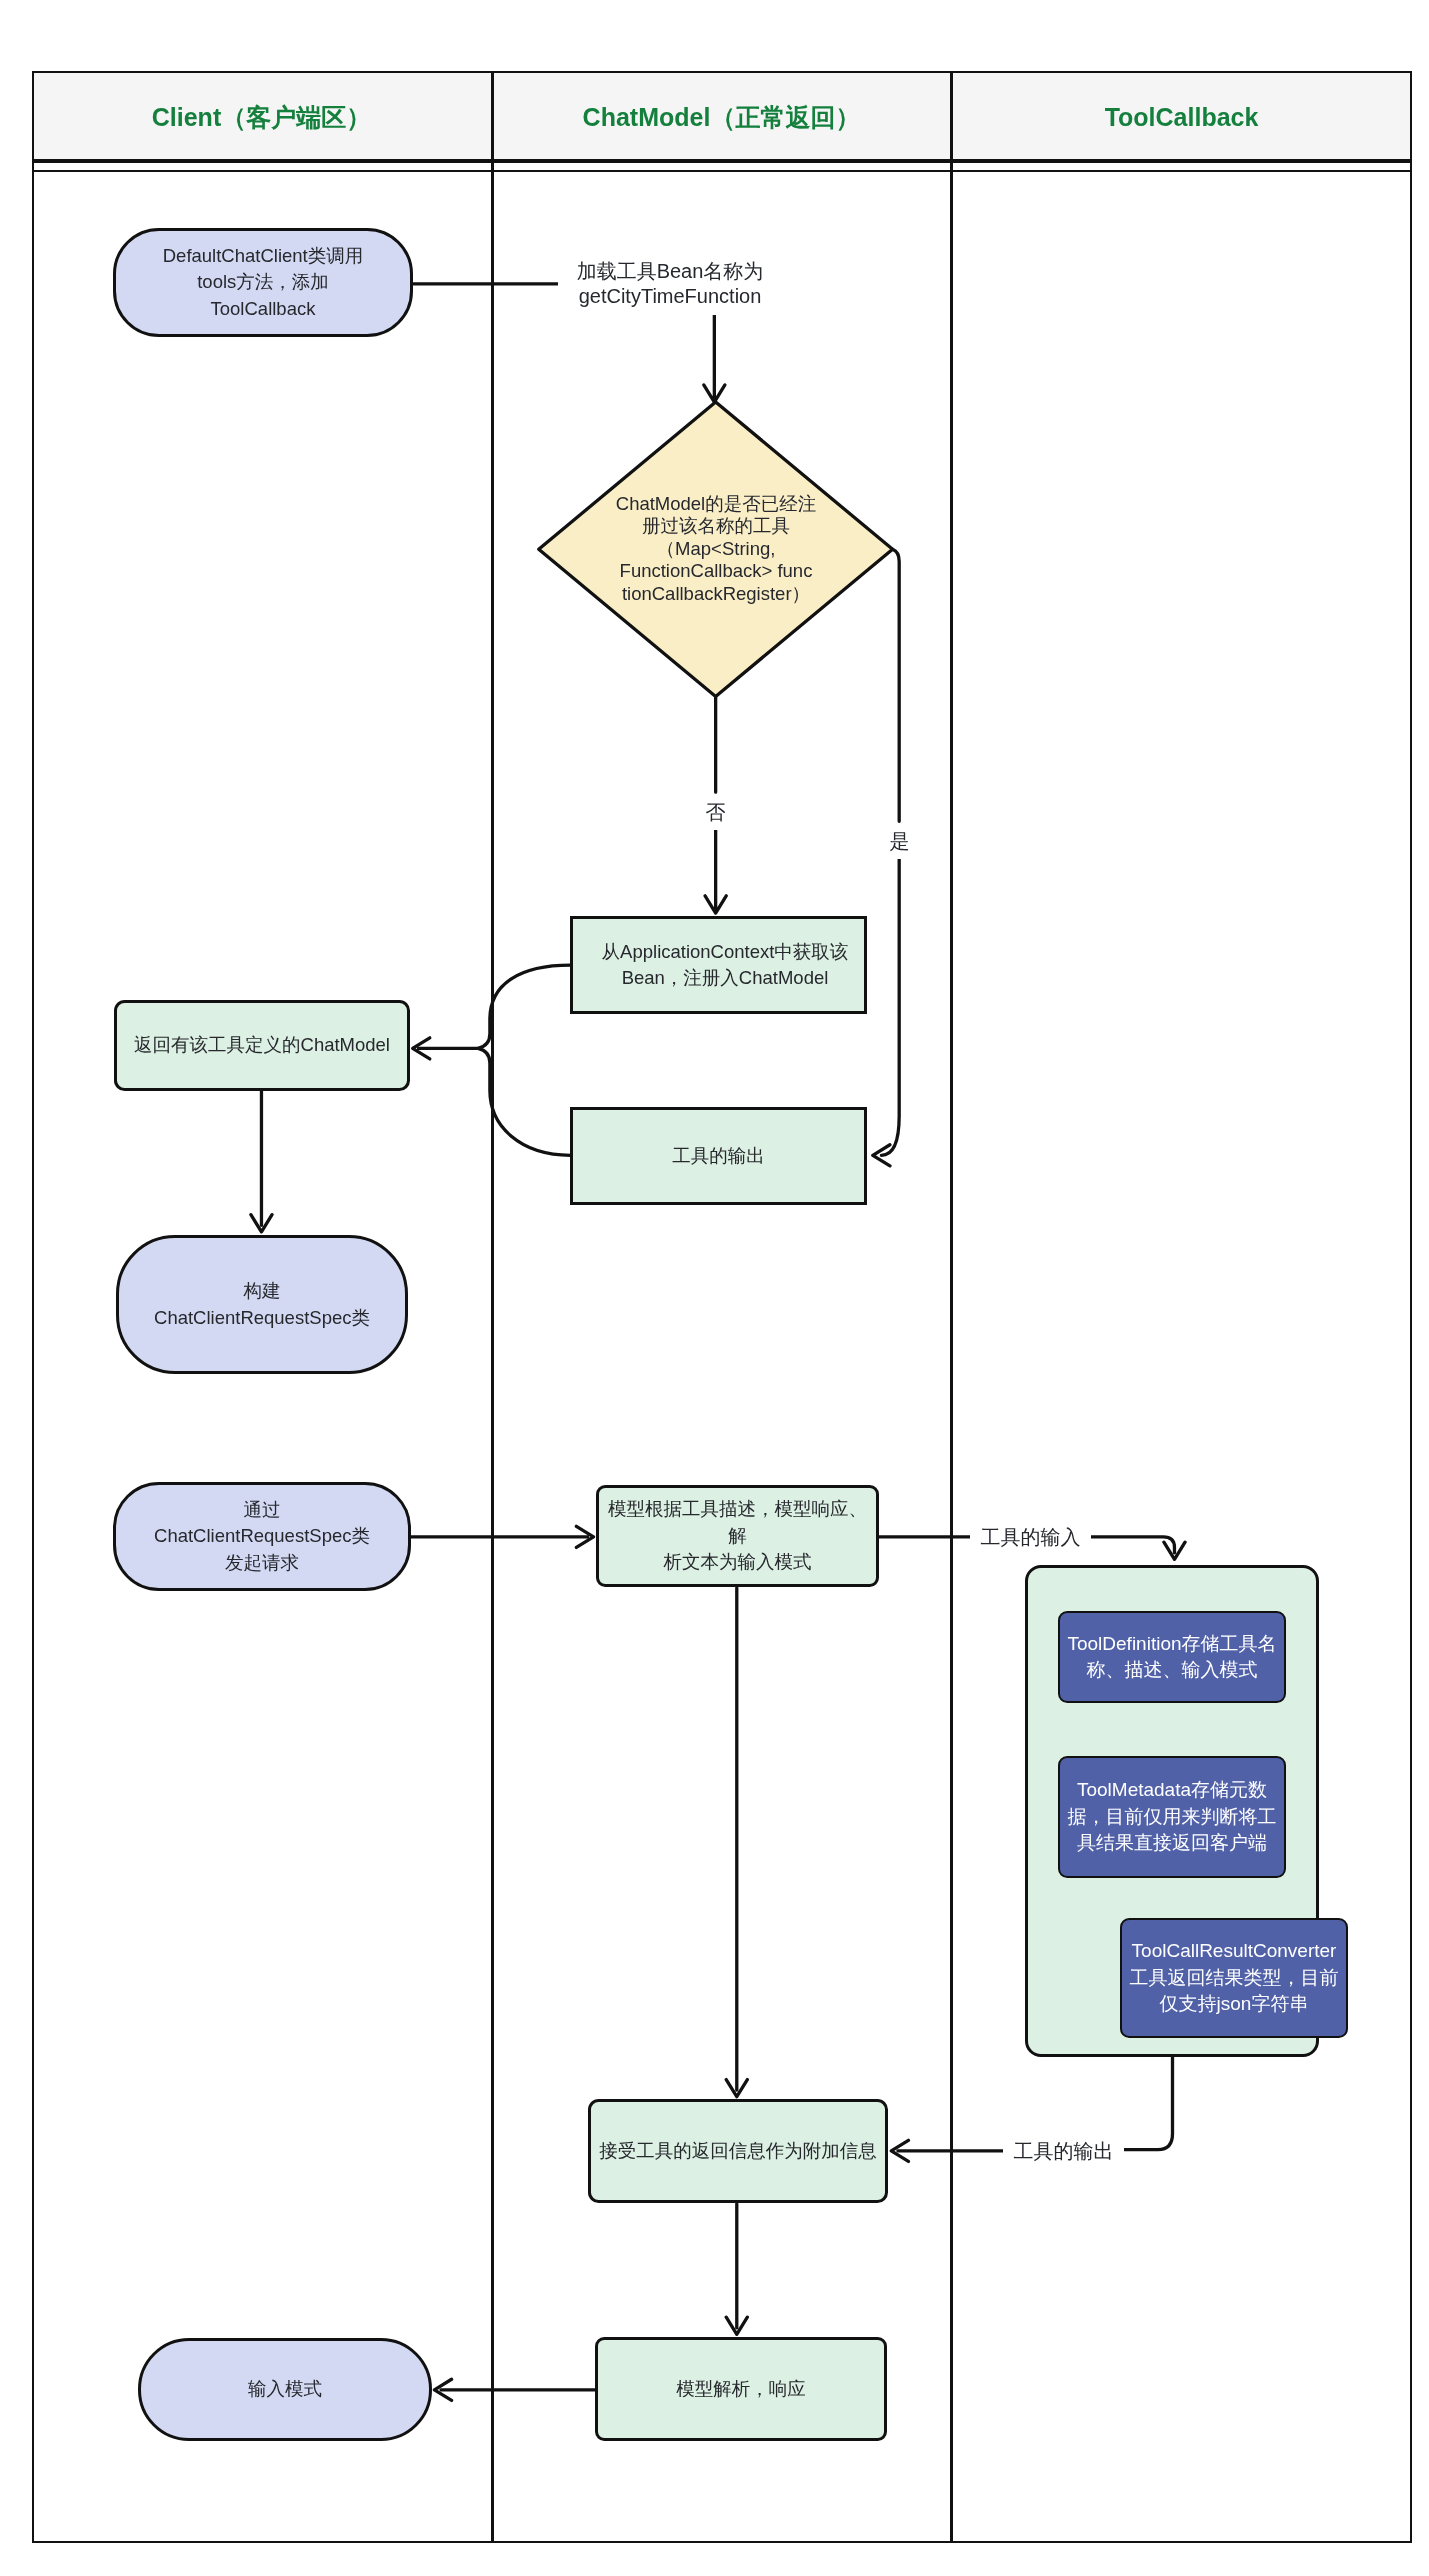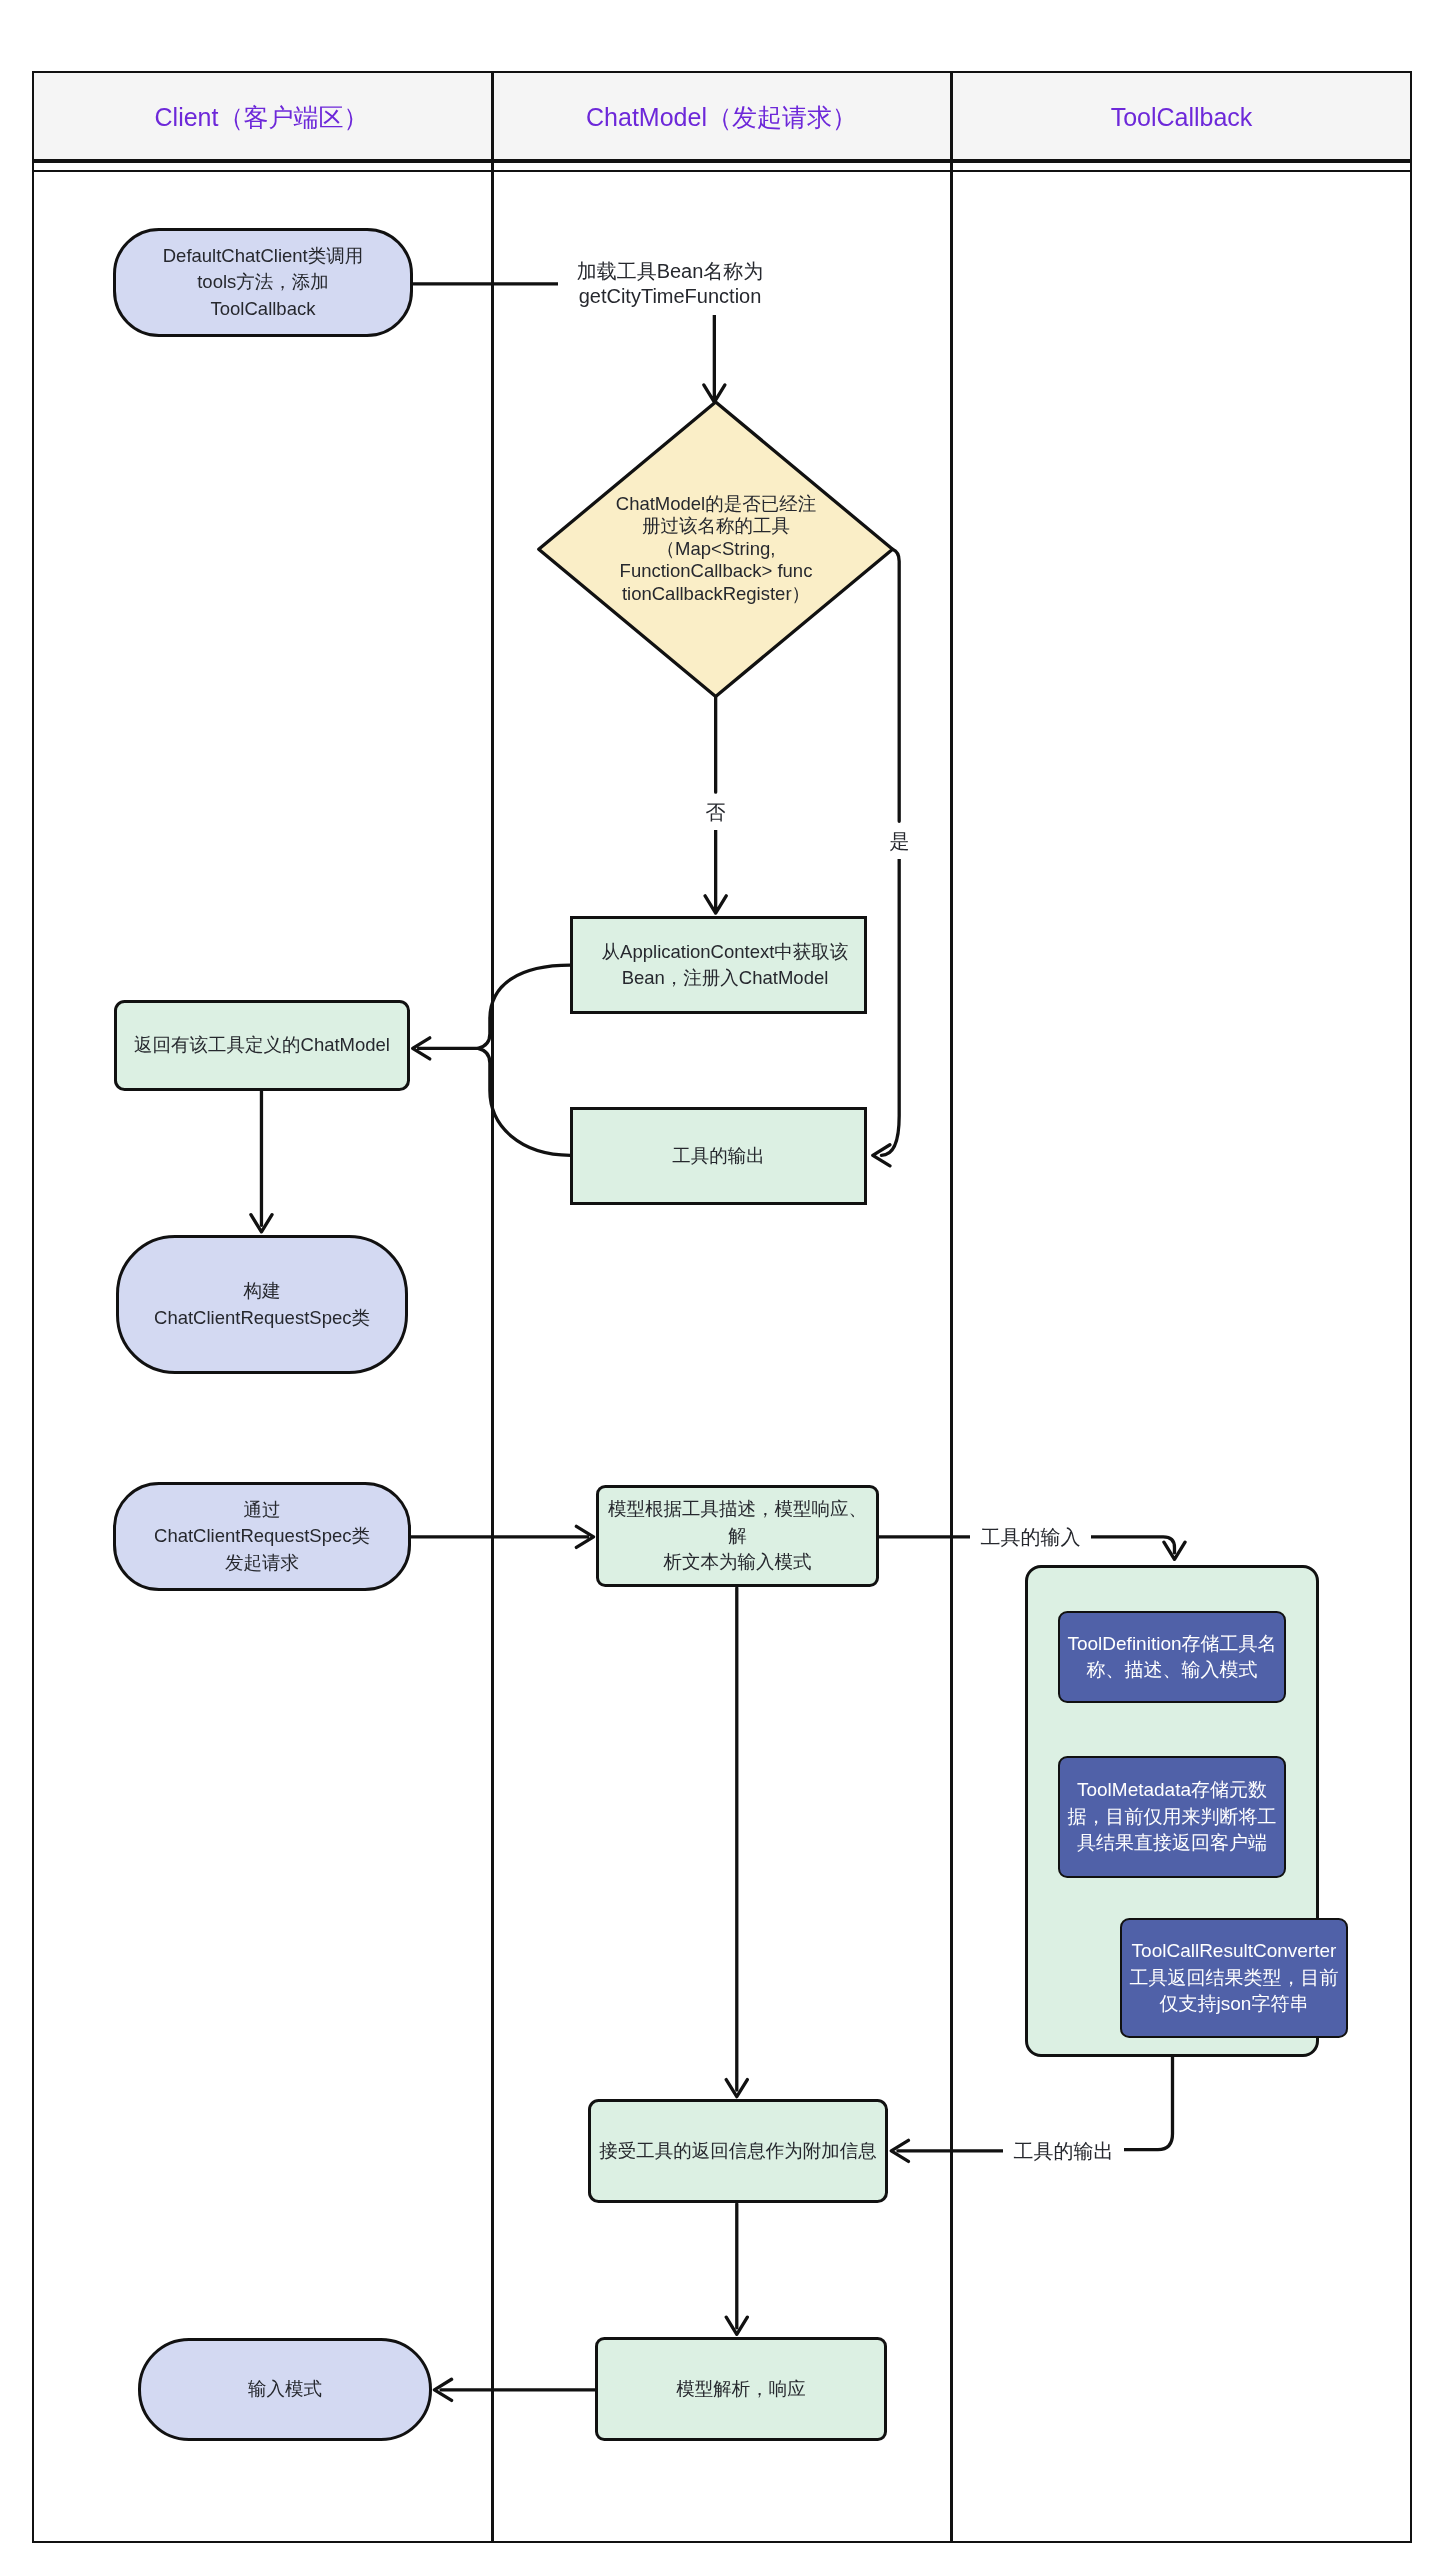--- a/index.html
+++ b/index.html
@@ -20,21 +20,21 @@
   }
   #diagram{position:relative;width:1430px;height:2576px;overflow:hidden;}
   .abs{position:absolute;}
   .center{display:flex;align-items:center;justify-content:center;text-align:center;}
   .pre{white-space:pre-line;}
   
   .pool-border{left:32px;top:71px;width:1380px;height:2472px;border:2.6px solid var(--line);z-index:3;pointer-events:none;}
   .header-row{left:32px;top:71px;width:1380px;height:92px;background:var(--lane-header-bg);border-bottom:4px solid var(--line);z-index:2;}
   .header-underline{left:32px;top:170px;width:1380px;height:2px;background:var(--line);z-index:2;}
   .lane-divider{top:71px;width:2.6px;height:2472px;background:var(--line);z-index:2;}
-  .lane-title{top:74px;height:86px;font-size:25px;color:#6d28d9;z-index:4;}
+  .lane-title{top:74px;height:86px;font-size:25px;color:#15803d;z-index:4;font-weight:bold;}
   
   svg.connectors{left:0;top:0;z-index:1;}
   svg.connectors path, svg.connectors polyline{fill:none;stroke:var(--line);stroke-width:5;stroke-linecap:round;stroke-linejoin:round;}
   svg.connectors polygon{fill:var(--decision-fill);stroke:var(--line);stroke-width:5;stroke-linejoin:round;}
   
   .node{z-index:2;font-size:18.5px;line-height:26.4px;}
   .stadium{background:var(--stadium-fill);border:3.3px solid var(--line);}
   .process{background:var(--process-fill);border:3.3px solid var(--line);}
   .rounded-sm{border-radius:9.2px;}
   .rounded-md{border-radius:10.6px;}
@@ -68,21 +68,21 @@
     <path d="M1776,3115 V3232 Q1776,3256 1754,3256 H1700 M1528,3258 H1360 M1376,3242 L1350,3258 L1376,3274"></path>
   </svg>
 
   <div class="abs header-row"></div>
   <div class="abs header-underline"></div>
   <div class="abs pool-border"></div>
   <div class="abs lane-divider" style="left:491px;"></div>
   <div class="abs lane-divider" style="left:950px;"></div>
 
   <div class="abs center lane-title" style="left:32px;width:459px;">Client（客户端区）</div>
-  <div class="abs center lane-title" style="left:492px;width:459px;">ChatModel（发起请求）</div>
+  <div class="abs center lane-title" style="left:492px;width:459px;">ChatModel（正常返回）</div>
   <div class="abs center lane-title" style="left:951px;width:461px;">ToolCallback</div>
 
   <div class="abs center pre node stadium r-stadium-a" style="left:113px;top:228px;width:300px;height:109px;">DefaultChatClient类调用
 tools方法，添加
 ToolCallback</div>
 
   <div class="abs center pre node process rounded-md" style="left:114px;top:1000px;width:296px;height:91px;">返回有该工具定义的ChatModel</div>
 
   <div class="abs center pre node stadium r-stadium-b" style="left:116px;top:1235px;width:292px;height:139px;">构建
 ChatClientRequestSpec类</div>

